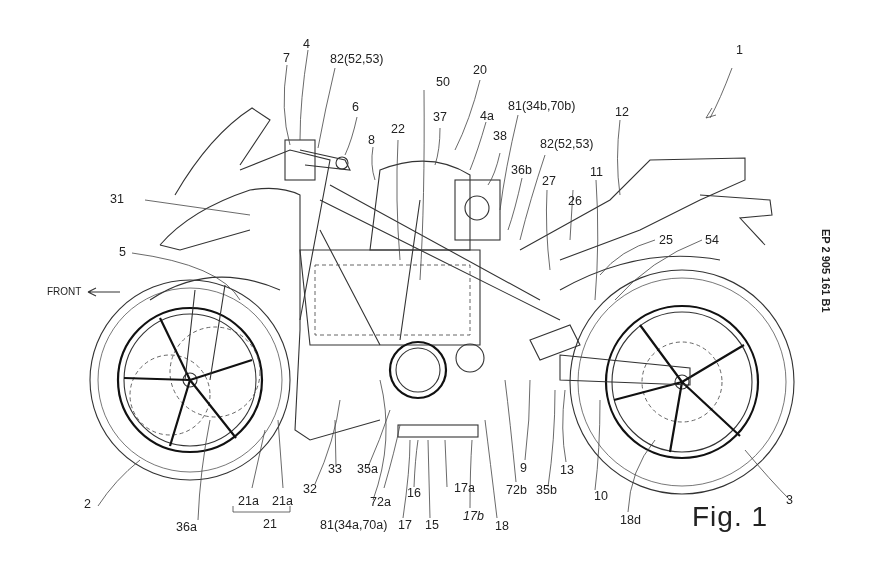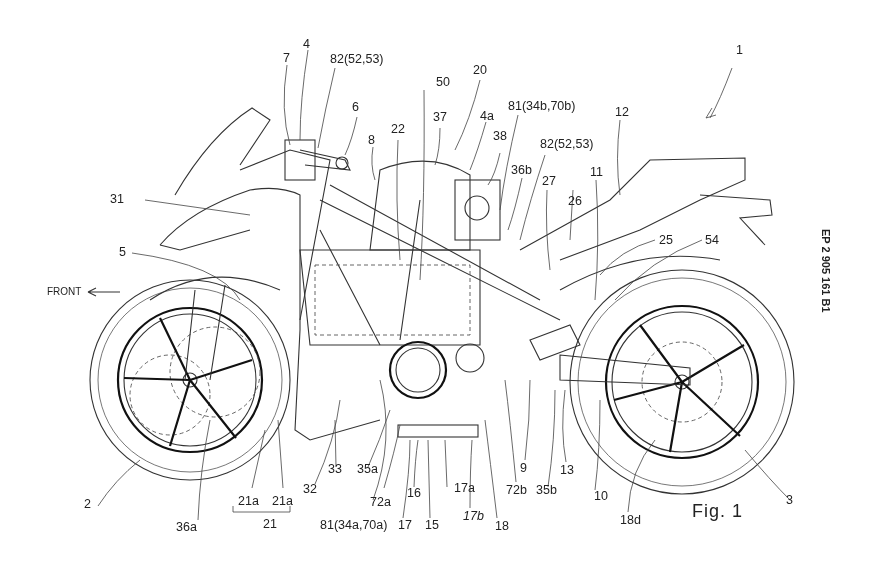--- a/index.html
+++ b/index.html
@@ -5,21 +5,21 @@
   html, body { margin: 0; padding: 0; background: #ffffff; }
   #stage { position: relative; width: 872px; height: 578px; overflow: hidden; background: #fff;
     font-family: "Liberation Sans", sans-serif; color: #222; }
   svg#drawing { position: absolute; left: 0; top: 0; width: 872px; height: 578px; }
   .ln { fill: none; stroke: #333; stroke-width: 1.1; }
   .lt { fill: none; stroke: #555; stroke-width: 0.8; }
   .lk { fill: none; stroke: #111; stroke-width: 2.2; }
   .ld { fill: none; stroke: #555; stroke-width: 0.9; stroke-dasharray: 4 3; }
   .leader { fill: none; stroke: #444; stroke-width: 0.8; }
   .lbl { position: absolute; font-size: 12.5px; color: #222; white-space: nowrap; line-height: 1; }
-  .fig { position: absolute; font-size: 18px; letter-spacing: 1px; color: #222; }
+  .fig { position: absolute; font-size: 28px; letter-spacing: 1px; color: #222; }
   .front { position: absolute; font-size: 10px; color: #222; }
   .pat { position: absolute; font-size: 11px; font-weight: bold; color: #222; transform: rotate(90deg); transform-origin: left top; white-space: nowrap; }
 </style>
 </head>
 <body>
 
 <div id="stage">
 
   <svg id="drawing" viewBox="0 0 872 578">
 

